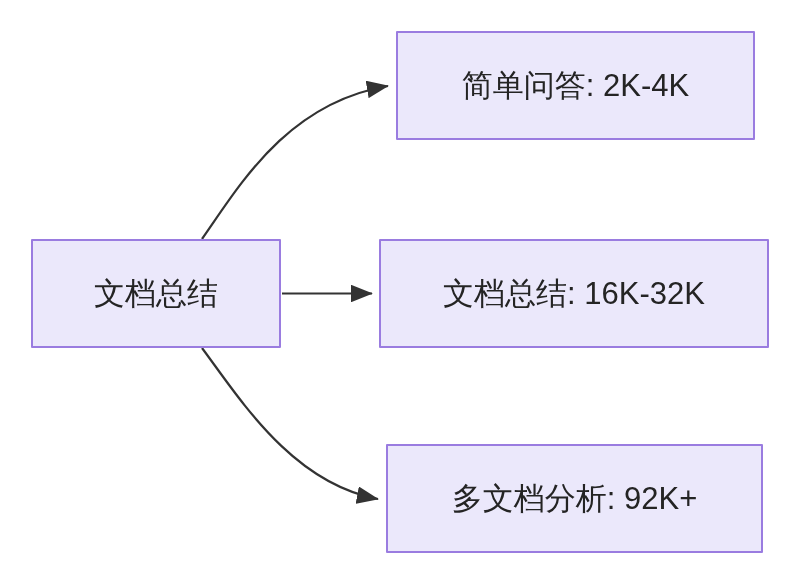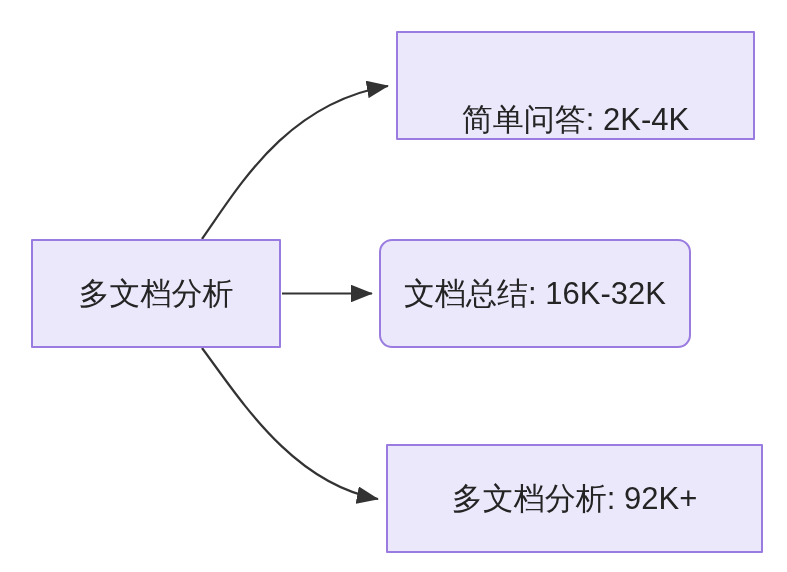--- a/index.html
+++ b/index.html
@@ -40,22 +40,22 @@
     color: #242424;
     font-size: 31px;
     line-height: 1.15;
     font-weight: 400;
     letter-spacing: 0px;
     white-space: nowrap;
     text-align: center;
   }
   
   #node-root     { left: 31px;  top: 239px; width: 250px; height: 109px; }
-  #node-simple   { left: 396px; top: 31px;  width: 359px; height: 109px; align-items: flex-end; }
-  #node-doc      { left: 379px; top: 239px; width: 312px; height: 109px; border-radius: 13px; }
+  #node-simple   { left: 396px; top: 31px;  width: 359px; height: 109px; }
+  #node-doc      { left: 379px; top: 239px; width: 390px; height: 109px; }
   #node-multidoc { left: 386px; top: 444px; width: 377px; height: 109px; }
 </style>
 </head>
 <body>
 
 <div id="diagram-canvas">
 
   <svg id="edge-layer" viewBox="0 0 787 572" width="787" height="572" xmlns="http://www.w3.org/2000/svg">
     <defs>
       <marker id="arrowhead" markerWidth="10" markerHeight="8" refX="9.6" refY="4" orient="auto" markerUnits="strokeWidth">
@@ -64,21 +64,21 @@
     </defs>
 
     <path d="M202,239 C 238,188 286,103 388,86" fill="none" stroke="#333333" stroke-width="2.2" marker-end="url(#arrowhead)"></path>
 
     <path d="M282,293.5 L372,293.5" fill="none" stroke="#333333" stroke-width="2.2" marker-end="url(#arrowhead)"></path>
 
     <path d="M202,348 C 240,399 292,483 378,499" fill="none" stroke="#333333" stroke-width="2.2" marker-end="url(#arrowhead)"></path>
   </svg>
 
   <div class="node" id="node-root">
-    <span class="node-label">多文档分析</span>
+    <span class="node-label">文档总结</span>
   </div>
 
   <div class="node" id="node-simple">
     <span class="node-label">简单问答: 2K-4K</span>
   </div>
 
   <div class="node" id="node-doc">
     <span class="node-label">文档总结: 16K-32K</span>
   </div>
 

